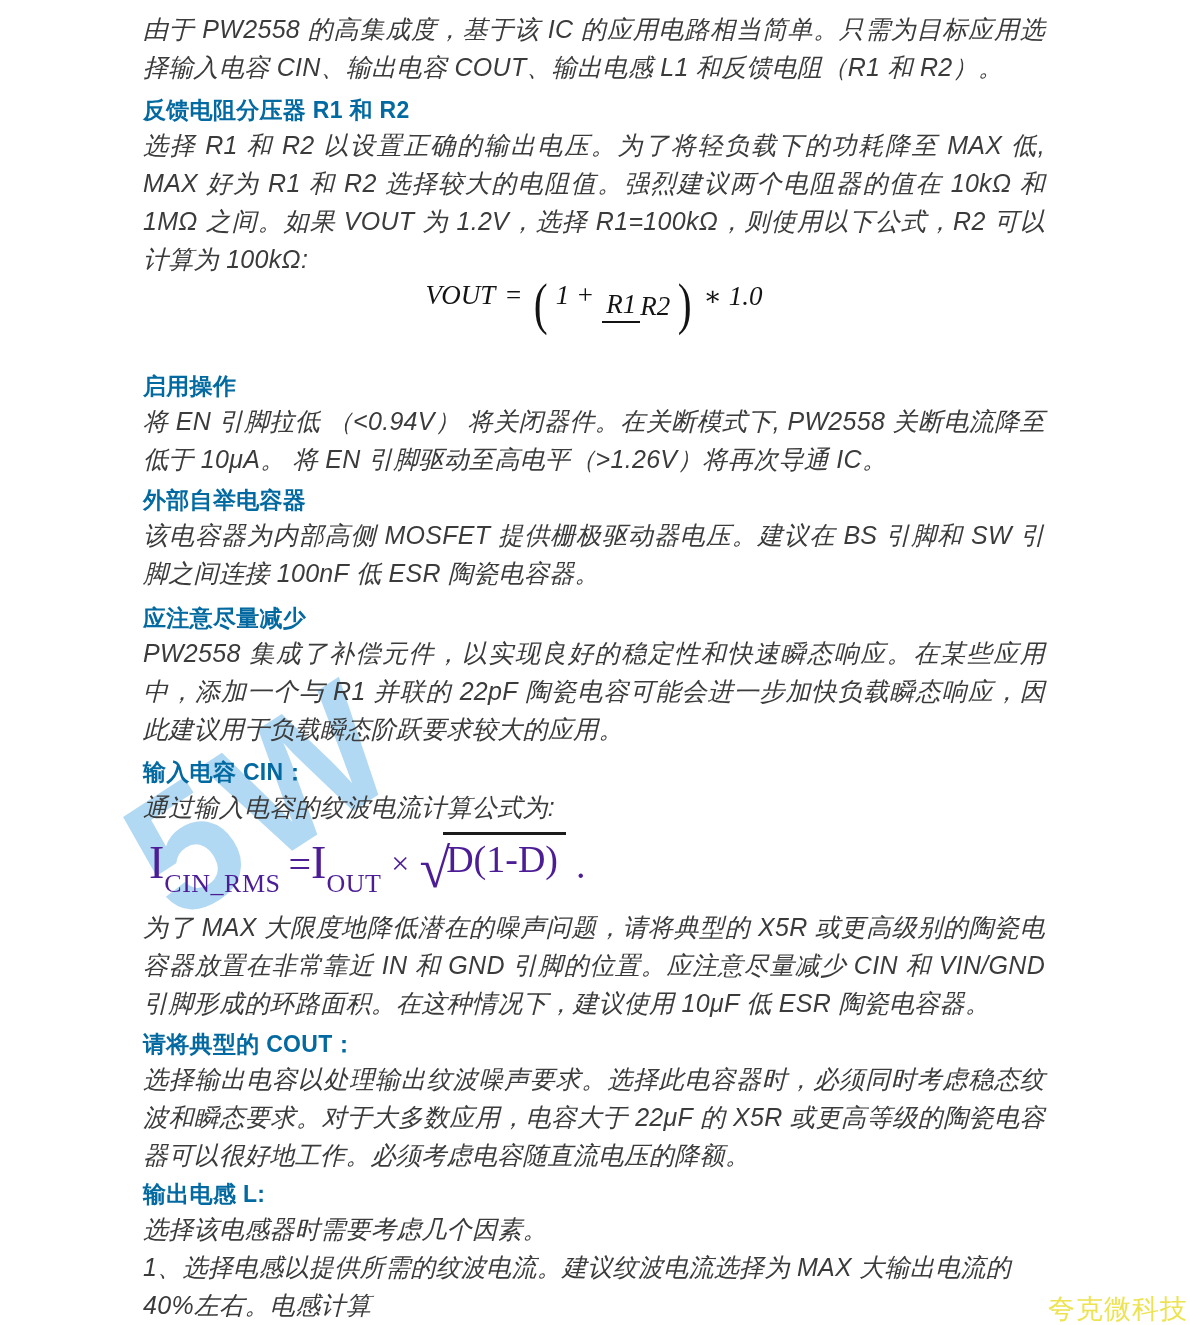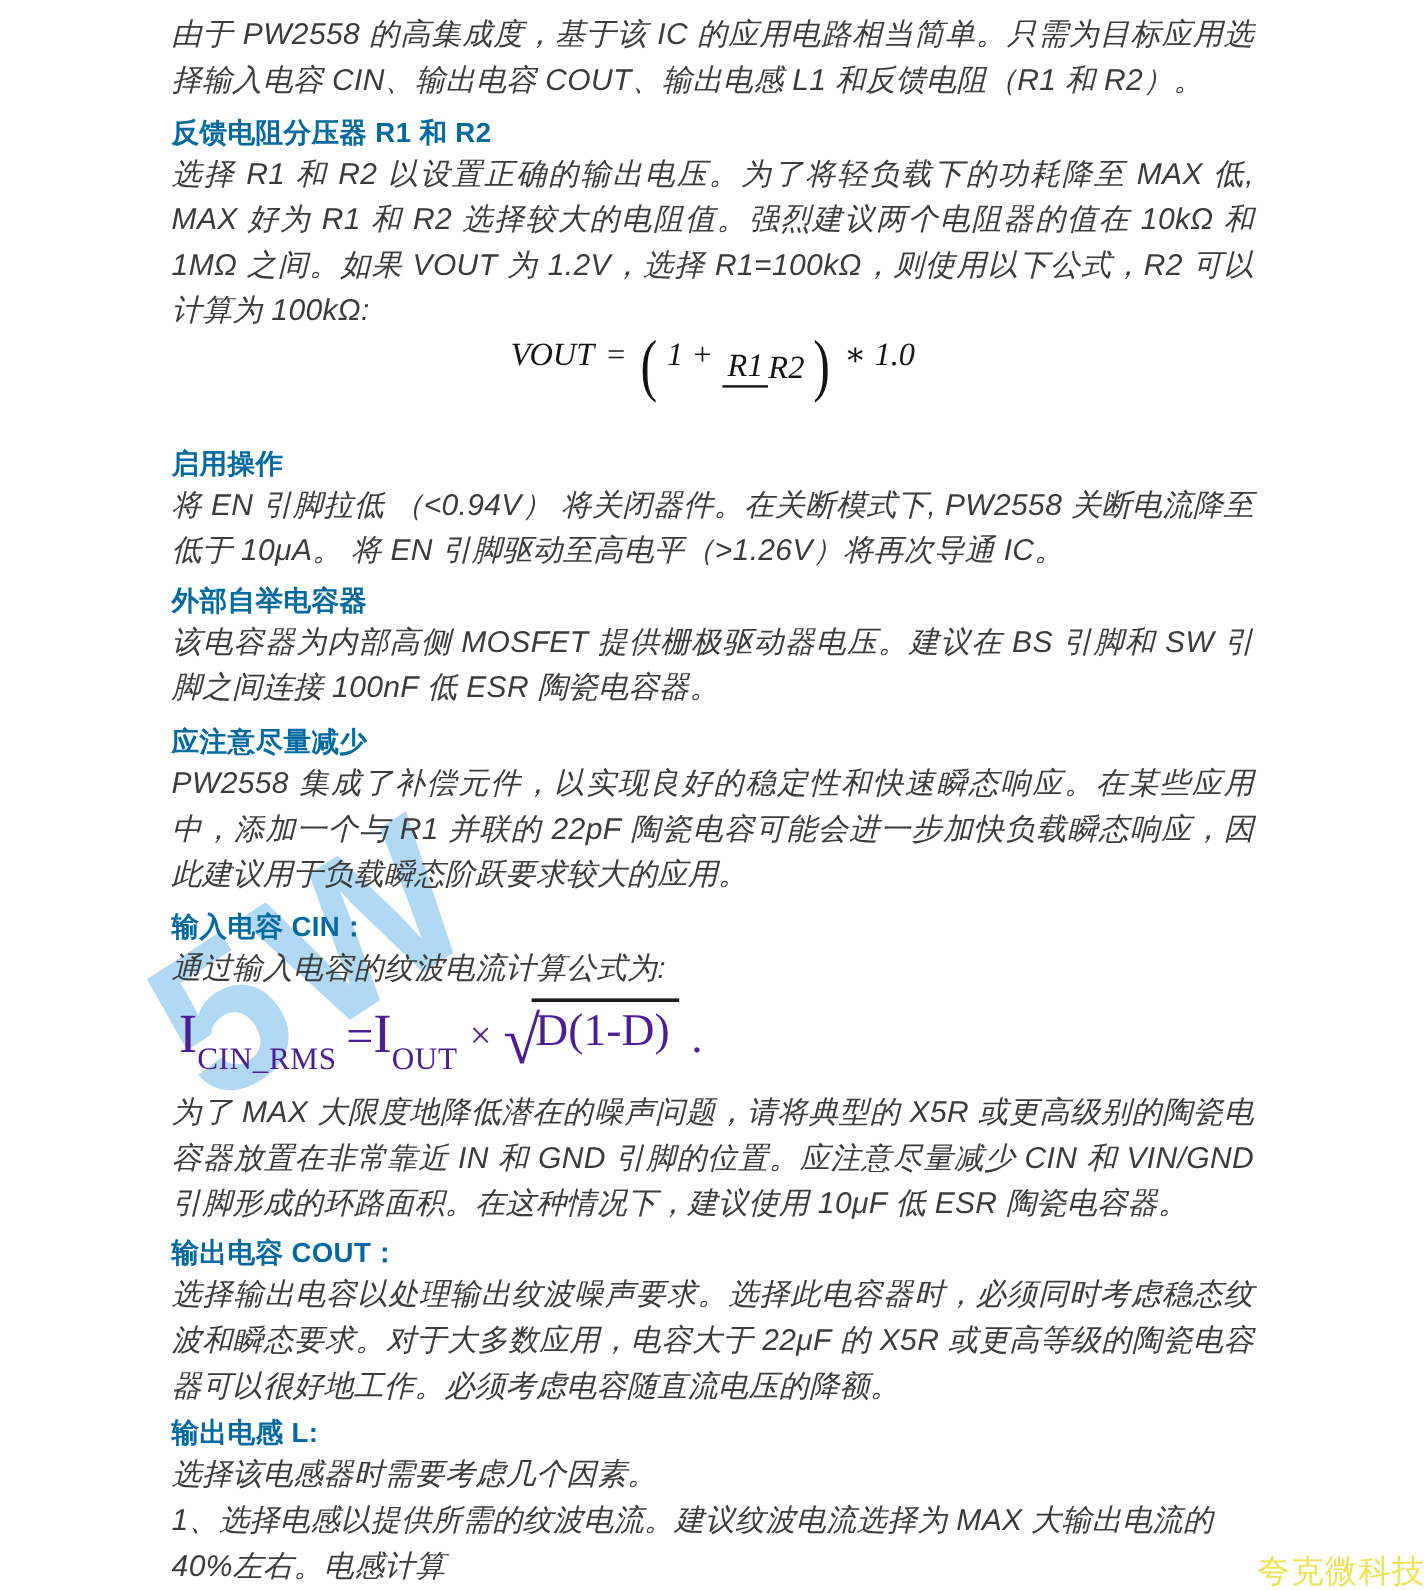--- a/index.html
+++ b/index.html
@@ -146,21 +146,21 @@
 
     <h2 class="section-heading mt-cin">输入电容 CIN：</h2>
     <p class="body-para single-line">通过输入电容的纹波电流计算公式为:</p>
 
     <div class="formula-icin">
       <span class="fi-base">I</span><span class="fi-sub">CIN_RMS</span><span class="fi-eq">=</span><span class="fi-base">I</span><span class="fi-sub">OUT</span><span class="fi-times">×</span><span class="fi-radical">√</span><span class="fi-radicand">D(1-D)</span><span class="fi-tail">.</span>
     </div>
 
     <p class="body-para">为了 MAX 大限度地降低潜在的噪声问题，请将典型的 X5R 或更高级别的陶瓷电容器放置在非常靠近 IN 和 GND 引脚的位置。应注意尽量减少 CIN 和 VIN/GND 引脚形成的环路面积。在这种情况下，建议使用 10μF 低 ESR 陶瓷电容器。</p>
 
-    <h2 class="section-heading mt-cout">输出电容 COUT：</h2>
+    <h2 class="section-heading mt-cout">请将典型的 COUT：</h2>
     <p class="body-para">选择输出电容以处理输出纹波噪声要求。选择此电容器时，必须同时考虑稳态纹波和瞬态要求。对于大多数应用，电容大于 22μF 的 X5R 或更高等级的陶瓷电容器可以很好地工作。必须考虑电容随直流电压的降额。</p>
 
     <h2 class="section-heading mt-inductor">输出电感 L:</h2>
     <p class="body-para single-line">选择该电感器时需要考虑几个因素。</p>
     <p class="body-para single-line">1、选择电感以提供所需的纹波电流。建议纹波电流选择为 MAX 大输出电流的 40%左右。电感计算</p>
 
   </div>
 
   <div class="brand-watermark">夸克微科技</div>
 

